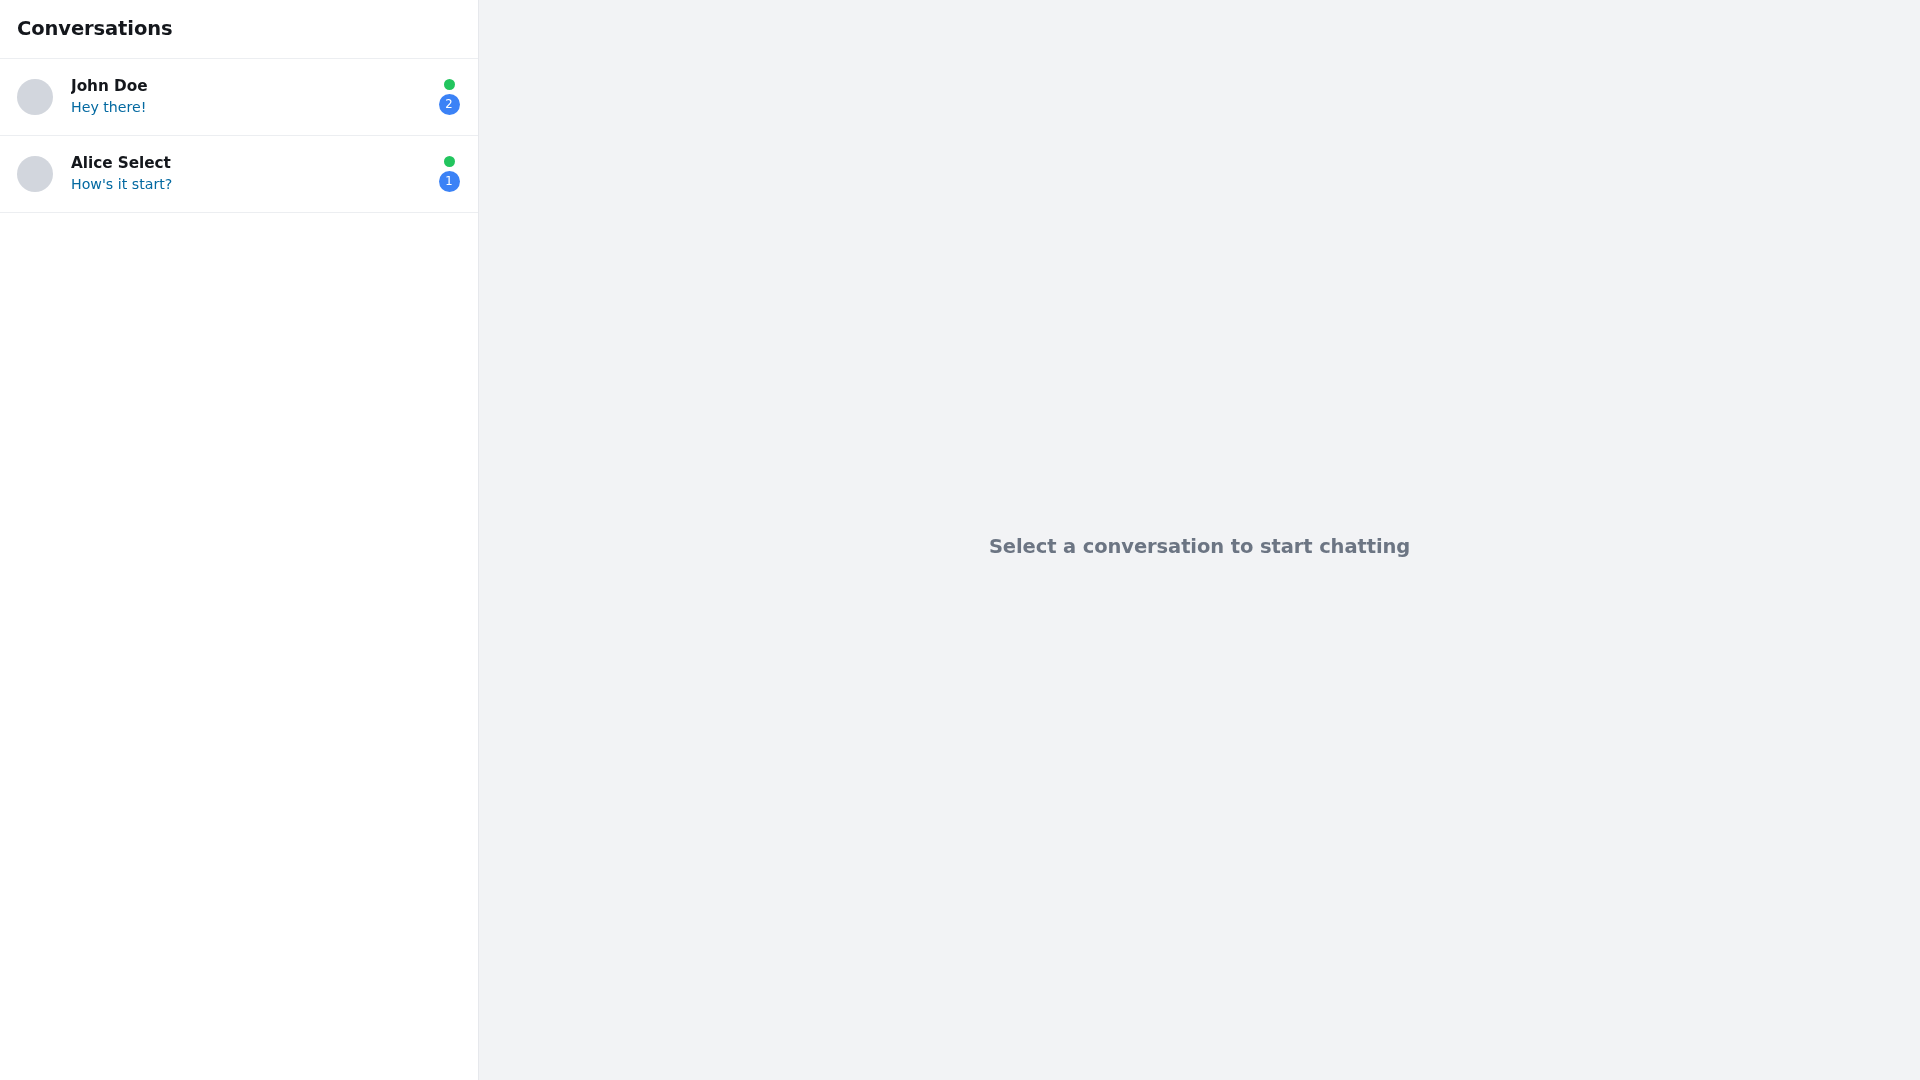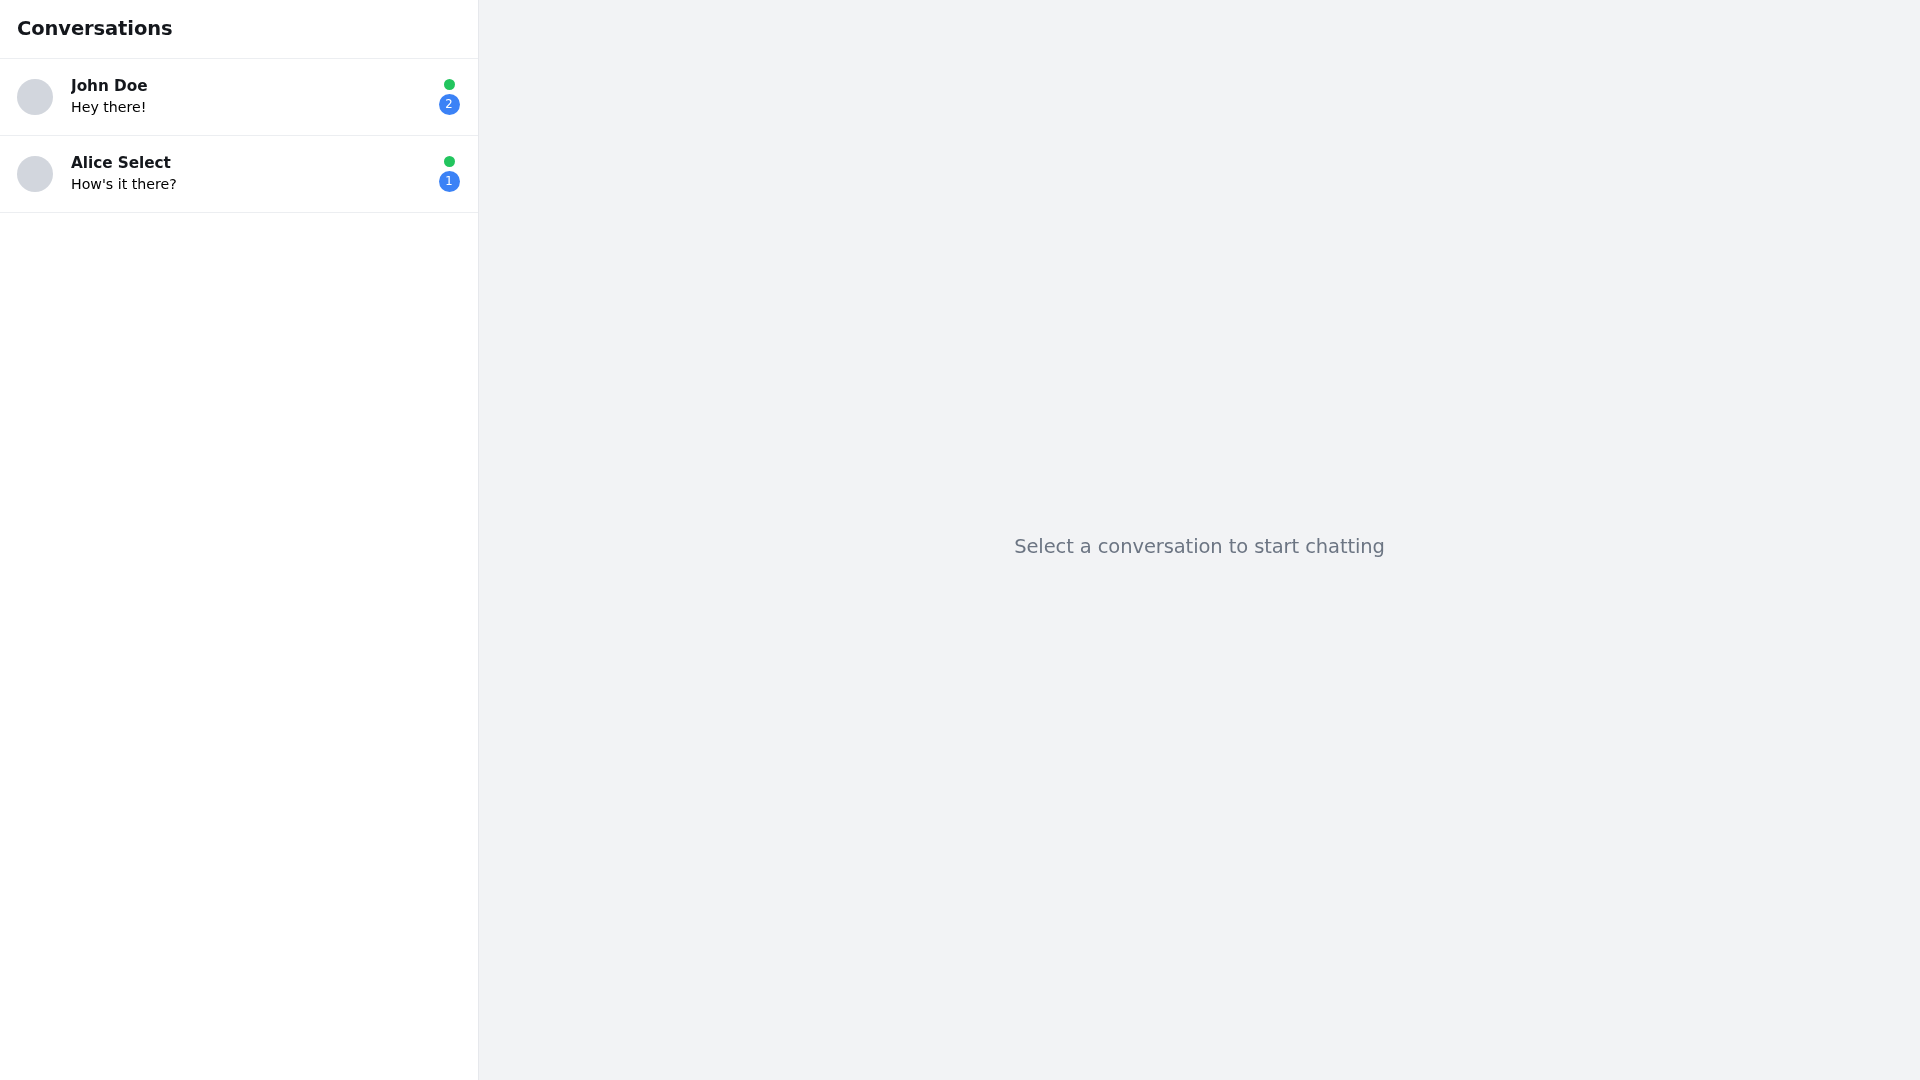--- a/index.html
+++ b/index.html
@@ -96,21 +96,21 @@
     line-height: 1.15;
     letter-spacing: -0.05px;
     white-space: nowrap;
     overflow: hidden;
     text-overflow: ellipsis;
   }
 
   .row-preview {
     font-size: 14.2px;
     font-weight: normal;
-    color: #000000;
+    color: #0369a1;
     line-height: 1.2;
     white-space: nowrap;
     overflow: hidden;
     text-overflow: ellipsis;
   }
 
   .row-meta {
     display: flex;
     flex-direction: column;
     align-items: center;
@@ -154,21 +154,21 @@
     flex: 1 1 auto;
     height: 1080px;
     background: #f2f3f5;
     display: flex;
     align-items: center;
     justify-content: center;
   }
 
   .empty-state {
     font-size: 19.5px;
-    font-weight: normal;
+    font-weight: bold;
     color: #6c7583;
     letter-spacing: -0.1px;
     text-align: center;
     margin-top: 13px;
   }
 </style>
 </head>
 <body>
 
 <div class="app">
@@ -188,21 +188,21 @@
           </div>
           <div class="row-meta has-badge">
             <span class="status-dot online"></span>
             <span class="unread-badge">2</span>
           </div>
         </div>
         <div class="conversation-row">
           <div class="avatar"></div>
           <div class="row-text">
             <div class="row-name">Alice Select</div>
-            <div class="row-preview">How's it there?</div>
+            <div class="row-preview">How's it start?</div>
           </div>
           <div class="row-meta has-badge">
             <span class="status-dot online"></span>
             <span class="unread-badge">1</span>
           </div>
         </div>
       </div>
 
   </aside>
 

